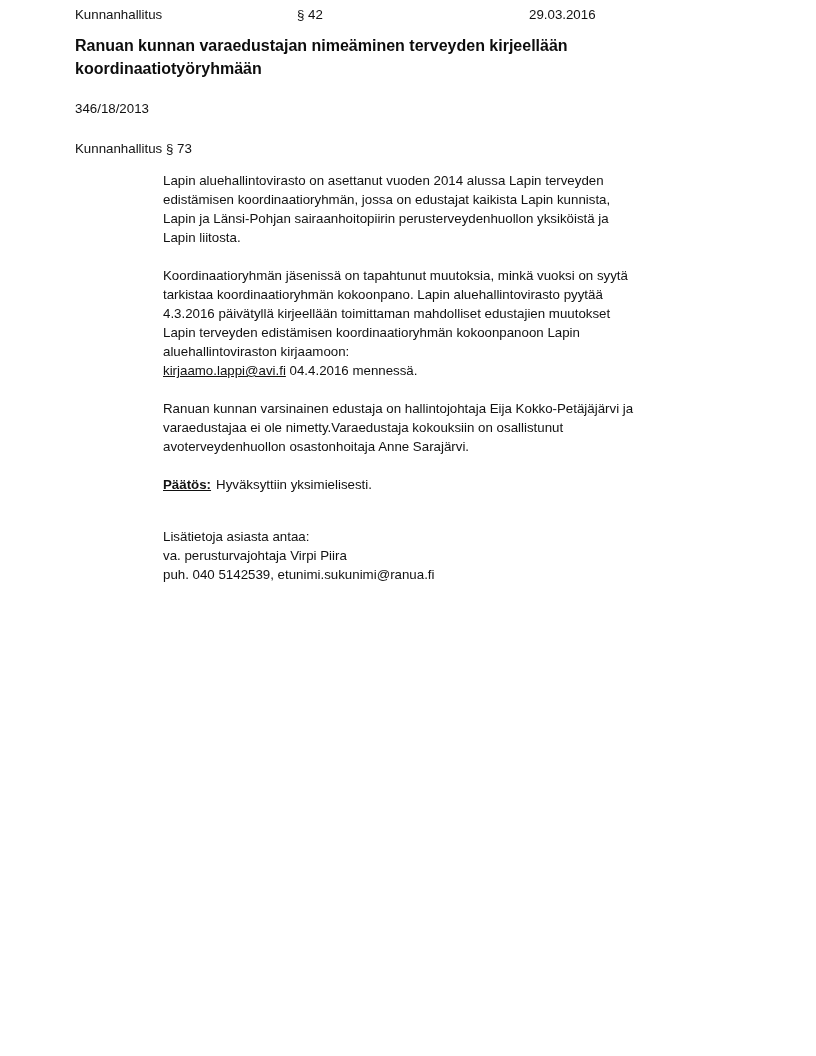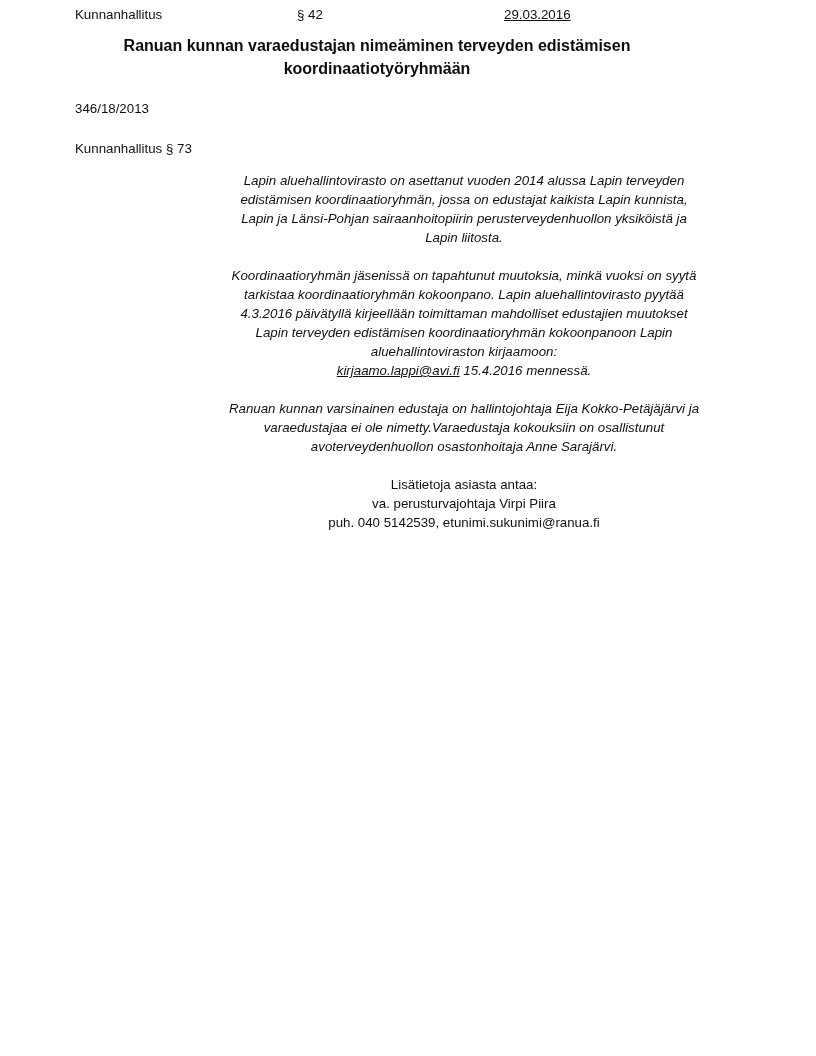--- a/index.html
+++ b/index.html
@@ -1,49 +1,49 @@
 <!DOCTYPE html>
 <html><head>
 <meta charset="utf-8">
 <style>
-  * { margin: 0; padding: 0; box-sizing: border-box; text-align: center; }
+  * { margin: 0; padding: 0; box-sizing: border-box; }
   html, body { background: #e8e8e8; }
   .page {
     position: relative;
     width: 816px;
     height: 1056px;
     margin: 0 auto;
     background: #ffffff;
     font-family: "Liberation Sans", "DejaVu Sans", sans-serif;
     font-size: 13.3px;
     line-height: 19px;
     color: #111111;
     overflow: hidden;
   }
   .header-row { position: absolute; top: 5px; left: 0; width: 100%; height: 19px; }
   .header-committee { position: absolute; left: 75px; }
   .header-section   { position: absolute; left: 297px; }
-  .header-date      { position: absolute; left: 504px; text-decoration: underline; }
+  .header-date      { position: absolute; left: 529px; }
   .doc-title {
     position: absolute;
     top: 34px; left: 75px;
     width: 604px;
     font-size: 16px;
     font-weight: bold;
     line-height: 23px;
     color: #0d0d0d;
   }
   .case-number { position: absolute; top: 99px;  left: 75px; }
   .subheading  { position: absolute; top: 139px; left: 75px; }
   .doc-body {
     position: absolute;
     top: 171px; left: 163px;
     width: 602px;
   }
-  .para { margin: 0 0 19px 0; font-style: italic; }
+  .para { margin: 0 0 19px 0; }
   .para.decision { margin-bottom: 33px; }
   .ml { white-space: pre-line; }   
   .email-link {
     color: #111111;
     text-decoration: underline;
     cursor: pointer;
   }
   .label {
     font-weight: bold;
     text-decoration: underline;
@@ -55,45 +55,46 @@
 <body>
 
 <div class="page">
 
   <div class="header-row">
     <span class="header-committee">Kunnanhallitus</span>
     <span class="header-section">§ 42</span>
     <span class="header-date">29.03.2016</span>
   </div>
 
-  <h1 class="doc-title">Ranuan kunnan varaedustajan nimeäminen terveyden edistämisen koordinaatiotyöryhmään</h1>
+  <h1 class="doc-title">Ranuan kunnan varaedustajan nimeäminen terveyden kirjeellään koordinaatiotyöryhmään</h1>
 
   <div class="case-number">346/18/2013</div>
 
   <div class="subheading">Kunnanhallitus § 73</div>
 
   <div class="doc-body">
 
     <div class="para"><span class="ml">Lapin aluehallintovirasto on asettanut vuoden 2014 alussa Lapin terveyden
 edistämisen koordinaatioryhmän, jossa on edustajat kaikista Lapin kunnista,
 Lapin ja Länsi-Pohjan sairaanhoitopiirin perusterveydenhuollon yksiköistä ja
 Lapin liitosta.</span></div>
 
     <div class="para"><span class="ml">Koordinaatioryhmän jäsenissä on tapahtunut muutoksia, minkä vuoksi on syytä
 tarkistaa koordinaatioryhmän kokoonpano. Lapin aluehallintovirasto pyytää
 4.3.2016 päivätyllä kirjeellään toimittaman mahdolliset edustajien muutokset
 Lapin terveyden edistämisen koordinaatioryhmän kokoonpanoon Lapin
-aluehallintoviraston kirjaamoon:</span><br><a class="email-link">kirjaamo.lappi@avi.fi</a><span> 15.4.2016 mennessä.</span></div>
+aluehallintoviraston kirjaamoon:</span><br><a class="email-link">kirjaamo.lappi@avi.fi</a><span> 04.4.2016 mennessä.</span></div>
 
     <div class="para"><span class="ml">Ranuan kunnan varsinainen edustaja on hallintojohtaja Eija Kokko-Petäjäjärvi ja
 varaedustajaa ei ole nimetty.Varaedustaja kokouksiin on osallistunut
 avoterveydenhuollon osastonhoitaja Anne Sarajärvi.</span></div>
 
 
 
+    <div class="para decision"><span class="label">Päätös:</span><span>Hyväksyttiin yksimielisesti.</span></div>
 
     <div class="contact">Lisätietoja asiasta antaa:
 va. perusturvajohtaja Virpi Piira
 puh. 040 5142539, etunimi.sukunimi@ranua.fi</div>
 
   </div>
 
 </div>
 
 </body></html>

